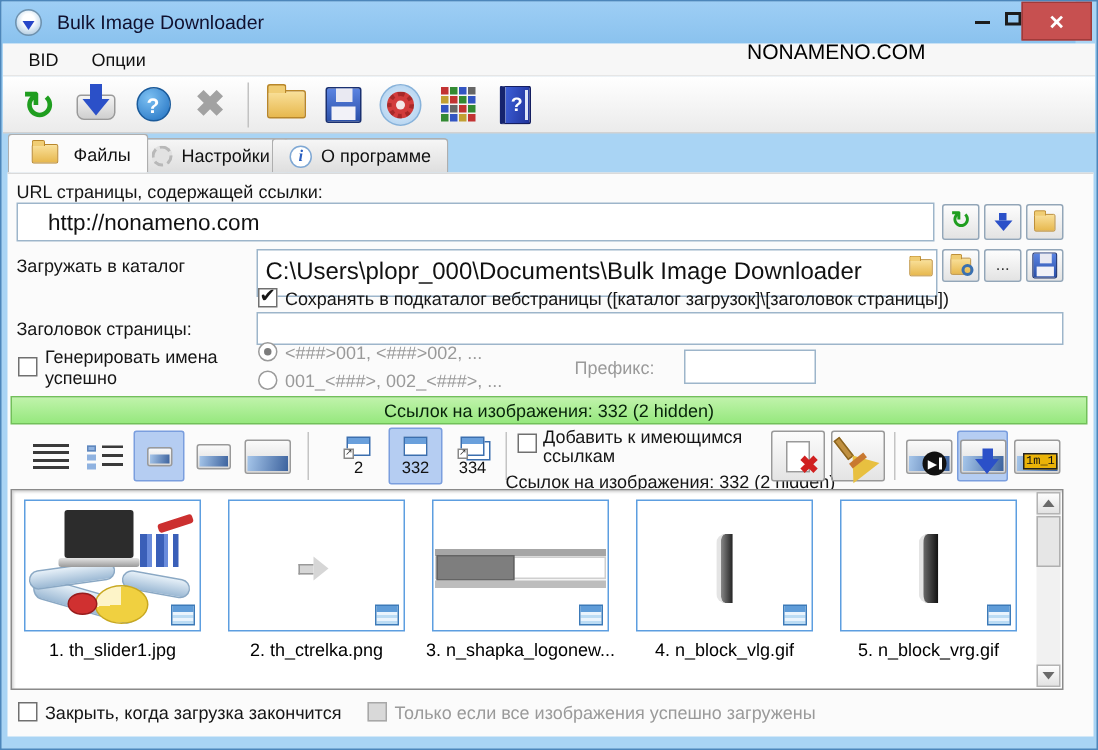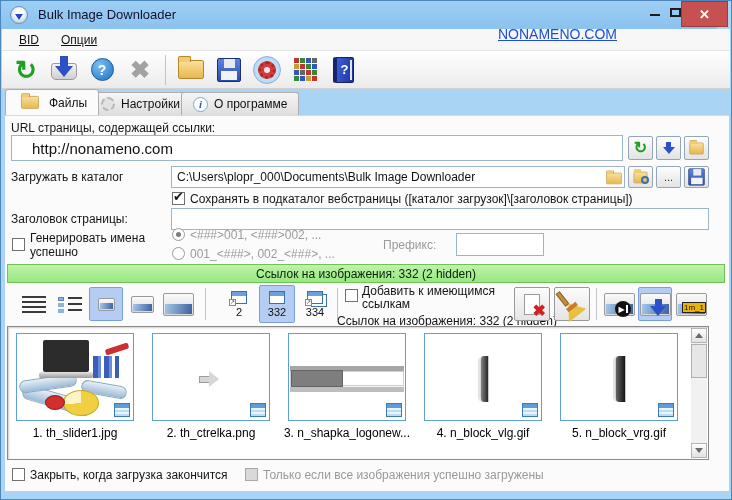--- a/index.html
+++ b/index.html
@@ -20,22 +20,22 @@
   .wb-min { left:644px; width:20px; height:22px; }
   .wb-min span { width:10px; height:2px; background:#1c1c1c; margin-top:6px; }
   .wb-max { left:664px; width:20px; height:22px; }
   .wb-max span { width:11px; height:9px; border:2px solid #1c1c1c; background:transparent; }
   .wb-close { left:680px; width:47px; height:26px; background:#c75050; border:1px solid #a03a3a;
               color:#fff; font-size:13px; font-weight:bold; }
 
   
   .menubar { position:absolute; top:28px; left:1px; right:1px; height:22px; background:#f7f7f7;
              border-bottom:1px solid #e6e6e6; display:flex; align-items:center; padding-left:8px; gap:4px; }
-  .menu-item { font-size:12px; color:#111; padding:2px 9px;text-decoration:underline; }
-  .watermark { position:absolute; left:497px; top:25px; font-size:14px; color:#1d4ed8; z-index:6;text-decoration:underline; }
+  .menu-item { font-size:12px; color:#111; padding:2px 9px; }
+  .watermark { position:absolute; left:497px; top:25px; font-size:14px; color:#000000; z-index:6; }
 
   
   .toolbar { position:absolute; top:50px; left:1px; right:1px; height:38px;
              background:linear-gradient(#ffffff,#ebebeb); border-bottom:1px solid #d2d2d2;
              display:flex; align-items:center; padding-left:8px; gap:6px; }
   .tico { width:32px; height:32px; display:flex; align-items:center; justify-content:center; position:relative; }
   .tsep { width:1px; height:30px; background:#c2c2c2; margin:0 3px; }
   .g-refresh { font-size:26px; font-weight:bold; color:#1f9e1f; line-height:1; }
   .s-refresh { font-size:16px; font-weight:bold; color:#1f9e1f; line-height:1; }
   .tray { position:absolute; left:3px; top:9px; width:26px; height:17px; border:1px solid #9a9a9a;
@@ -145,21 +145,21 @@
   .broom .head { position:absolute; right:3px; bottom:1px; width:0; height:0;
                  border-left:11px solid transparent; border-right:11px solid transparent;
                  border-bottom:15px solid #e8c040; transform:rotate(-38deg); }
   .broom .band { position:absolute; right:9px; bottom:9px; width:12px; height:4px; background:#c87830;
                  transform:rotate(-38deg); }
   .ovl { position:absolute; }
   .playcirc { width:16px; height:16px; border-radius:50%; background:#111; color:#fff;
               display:flex; align-items:center; justify-content:center; gap:1px; font-size:8px; }
   .playcirc i { width:2px; height:8px; background:#fff; }
   .renametag { background:#eab308; border:1px solid #222; font-size:8px; padding:0 1px; color:#111;
-               font-family:Liberation Sans, sans-serif; }
+               font-family:Liberation Mono, monospace; }
 
   
   .listbox { position:absolute; left:2px; top:210px; width:702px; height:134px; background:#fff;
              border:1px solid #8a8a8a; box-shadow:inset 1px 1px 2px #cfcfcf; }
   .thumb { position:absolute; top:6px; width:118px; height:88px; border:1px solid #5d9ee0; background:#fff; }
   .tlabel { position:absolute; top:99px; width:136px; font-size:12px; color:#000; text-align:center; white-space:nowrap; }
   .twin { position:absolute; right:3px; bottom:3px; width:16px; height:14px; border:1px solid #3c7ab8;
           background:repeating-linear-gradient(#eaf4fd 0 2px,#bcdcf4 2px 4px); }
   .twin::before { content:""; position:absolute; left:0; top:0; right:0; height:4px; background:#5f9cd8; }
   .vscroll { position:absolute; right:1px; top:1px; width:16px; height:130px; background:#f1f1f1; }
@@ -290,21 +290,21 @@
         <span class="arr-sm">
           <span class="stem"></span>
           <span class="head"></span>
         </span>
       </div>
     <div class="sbtn" style="left:679px; top:20px;">
         <span class="folder" style="transform:scale(0.62);"></span>
       </div>
 
     <div class="lbl" style="left:6px; top:54px;">Загружать в каталог</div>
-    <input class="inp" style="left: 166px; top: 50px; width: 454px; height: 22px; font-size: 12px; padding-right: 42px;" value="C:\Users\plopr_000\Documents\Bulk Image Downloader">
+    <input class="inp" style="left: 166px; top: 50px; width: 454px; height: 32px; font-size: 16px; padding-right: 42px;" value="C:\Users\plopr_000\Documents\Bulk Image Downloader">
     <span class="folder infield-folder" style="left:596px; top:53px; transform:scale(0.6);"></span>
     <div class="sbtn" style="left:623px; top:50px; height:22px;">
       <span class="folder" style="transform:scale(0.6);"></span>
       <span style="position:absolute; right:3px; bottom:3px; width:8px; height:8px; border:2px solid #3a70b0; border-radius:50%;"></span>
     </div>
     <div class="sbtn" style="left:651px; top:50px; height:22px;">...</div>
     <div class="sbtn" style="left:679px; top:50px; height:22px;">
         <span class="floppy floppy-sm"></span>
       </div>
 

